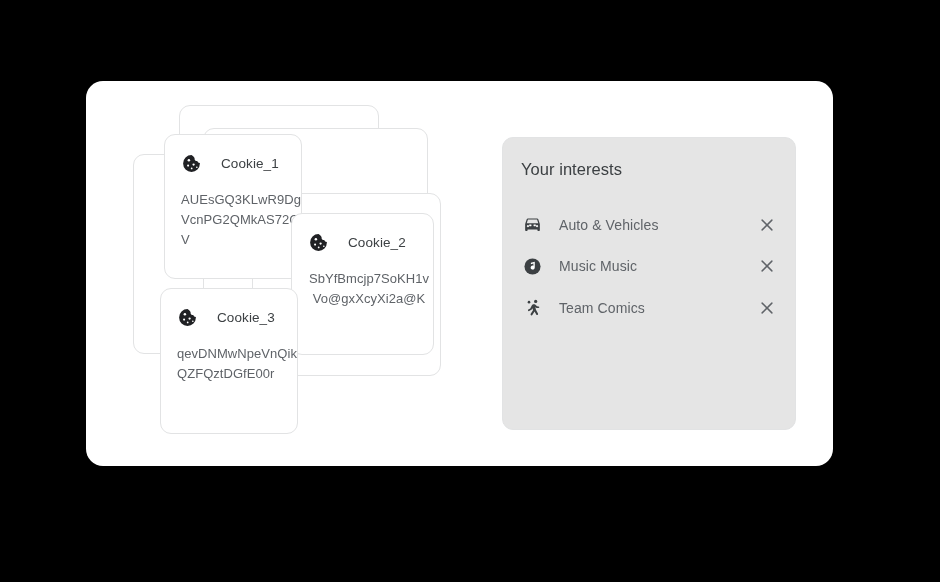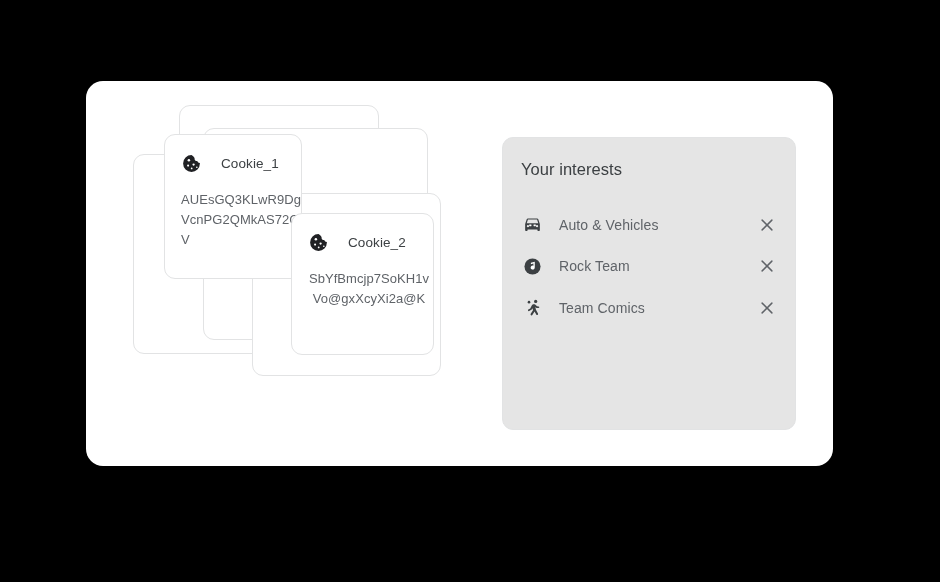--- a/index.html
+++ b/index.html
@@ -189,20 +189,36 @@
       <circle cx="14.4" cy="13.2" r="1.3" fill="#ffffff"></circle>
       <circle cx="8.1" cy="14.4" r="1.2" fill="#ffffff"></circle>
       <circle cx="12.2" cy="17.6" r="1.0" fill="#ffffff"></circle>
       <circle cx="18.1" cy="16.3" r="0.95" fill="#ffffff"></circle>
     </svg>
             </span>
             <span class="cookie-title">Cookie_2</span>
           </div>
           <div class="cookie-value">SbYfBmcjp7SoKH1vVo@gxXcyXi2a@K</div>
         </div>
+        <div class="cookie-card" style="left: 74px; top: 207px; width: 138px; height: 146px;">
+          <div class="cookie-head">
+            <span>
+              <svg class="cookie-glyph" viewBox="0 0 24 24" fill="#202124">
+      <path d="M21.6 11.3a3.2 3.2 0 0 1-3.1-2.1 3.2 3.2 0 0 1-3-3.6A9.6 9.6 0 0 0 12 2.4 9.6 9.6 0 1 0 21.6 12c0-.24-.01-.47-.03-.7z"></path>
+      <circle cx="9" cy="8.4" r="1.45" fill="#ffffff"></circle>
+      <circle cx="14.4" cy="13.2" r="1.3" fill="#ffffff"></circle>
+      <circle cx="8.1" cy="14.4" r="1.2" fill="#ffffff"></circle>
+      <circle cx="12.2" cy="17.6" r="1.0" fill="#ffffff"></circle>
+      <circle cx="18.1" cy="16.3" r="0.95" fill="#ffffff"></circle>
+    </svg>
+            </span>
+            <span class="cookie-title">Cookie_3</span>
+          </div>
+          <div class="cookie-value">qevDNMwNpeVnQikQZFQztDGfE00r</div>
+        </div>
       </div>
 
     <div id="interests-panel">
       <div id="interests-title">Your interests</div>
       <div id="interest-list">
           <div class="interest-row">
             <span class="interest-icon">
               <svg width="21" height="21" viewBox="0 0 24 24" fill="#3c4043">
       <path d="M18.6 6.1A1.5 1.5 0 0 0 17.2 5H6.8a1.5 1.5 0 0 0-1.4 1.1L3.6 11.3v7.2c0 .5.4.9.9.9h1c.5 0 .9-.4.9-.9v-.9h11.2v.9c0 .5.4.9.9.9h1c.5 0 .9-.4.9-.9v-7.2L18.6 6.1zM6.8 15.2a1.3 1.3 0 1 1 0-2.6 1.3 1.3 0 0 1 0 2.6zm10.4 0a1.3 1.3 0 1 1 0-2.6 1.3 1.3 0 0 1 0 2.6zM5.4 10.6l1.4-4.2h10.4l1.4 4.2H5.4z"></path>
       <rect x="8.2" y="11.9" width="2.6" height="2.0" rx="0.4" fill="#ffffff"></rect>
@@ -217,21 +233,21 @@
     </svg>
             </span>
           </div>
           <div class="interest-row">
             <span class="interest-icon">
               <svg width="21" height="21" viewBox="0 0 24 24" fill="#3c4043">
       <circle cx="12" cy="12" r="9.2"></circle>
       <path d="M14.6 6.6v6.6a2.35 2.35 0 1 1-1.55-2.2V8.5l-2.9.85V7.75l4.45-1.15z" fill="#ffffff"></path>
     </svg>
             </span>
-            <span class="interest-label">Rock Team</span>
+            <span class="interest-label">Music Music</span>
             <span class="interest-remove">
               <svg width="18" height="18" viewBox="0 0 24 24" fill="none" stroke="#5f6368" stroke-width="1.9" stroke-linecap="round">
       <line x1="5.5" y1="5.5" x2="18.5" y2="18.5"></line>
       <line x1="18.5" y1="5.5" x2="5.5" y2="18.5"></line>
     </svg>
             </span>
           </div>
           <div class="interest-row">
             <span class="interest-icon">
               <svg width="21" height="21" viewBox="0 0 24 24" fill="#3c4043">

